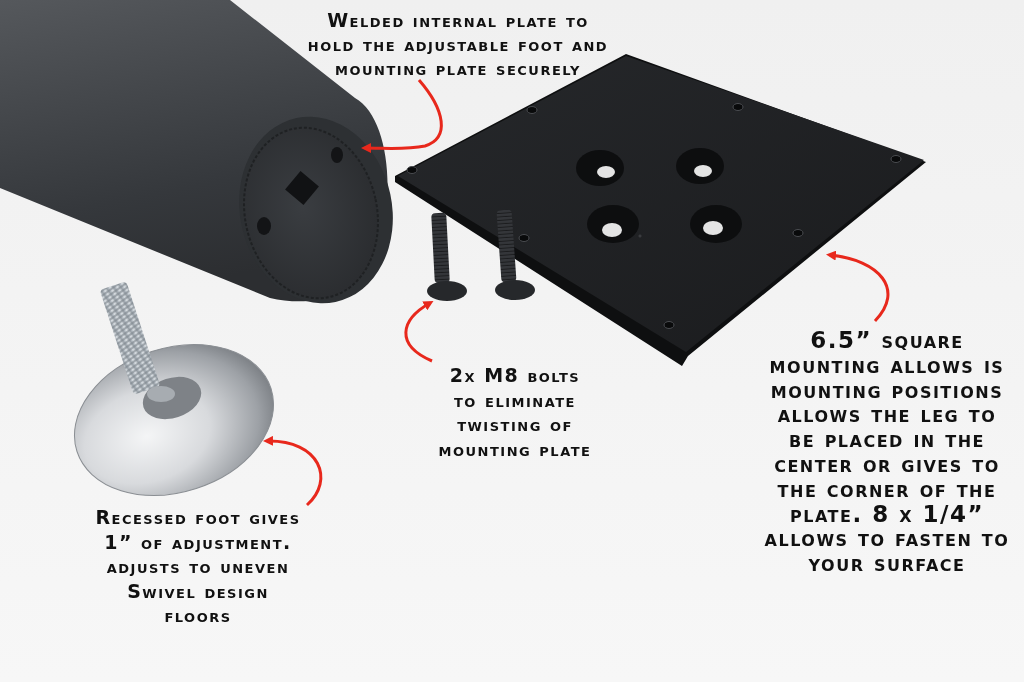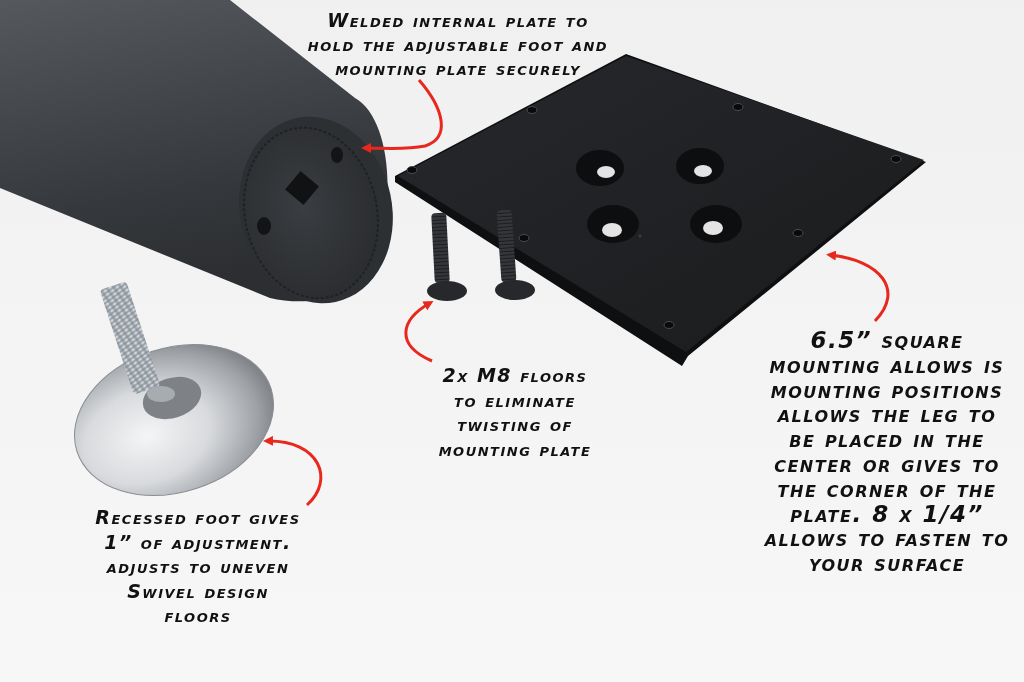--- a/index.html
+++ b/index.html
@@ -11,21 +11,20 @@
   .scene { position: absolute; left: 0; top: 0; width: 1024px; height: 682px; }
   .label {
     position: absolute;
     text-align: center;
     font-family: "DejaVu Sans", sans-serif;
     font-weight: bold;
     color: #111;
     font-variant: small-caps;
     letter-spacing: 1.5px;
     white-space: nowrap;
-    font-style: italic;
   }
   .label .line { display: block; }
   .label-top { left: 248px; top: 8px; width: 420px; font-size: 19px; line-height: 24px; }
   .label-bolts { left: 400px; top: 363px; width: 230px; font-size: 19px; line-height: 24.5px; }
   .label-plate { left: 755px; top: 328px; width: 264px; font-size: 23px; line-height: 24.8px; }
   .label-foot { left: 48px; top: 505px; width: 300px; font-size: 19px; line-height: 24.5px; }
 </style>
 </head>
 <body>
 
@@ -141,21 +140,21 @@
   </g>
 </svg>
 
 <div class="label label-top">
   <span class="line">Welded internal plate to</span>
   <span class="line">hold the adjustable foot and</span>
   <span class="line">mounting plate securely</span>
 </div>
 
 <div class="label label-bolts">
-  <span class="line">2x M8 floors</span>
+  <span class="line">2x M8 bolts</span>
   <span class="line">to eliminate</span>
   <span class="line">twisting of</span>
   <span class="line">mounting plate</span>
 </div>
 
 <div class="label label-plate">
   <span class="line">6.5” square</span>
   <span class="line">mounting allows is</span>
   <span class="line">mounting positions</span>
   <span class="line">allows the leg to</span>

